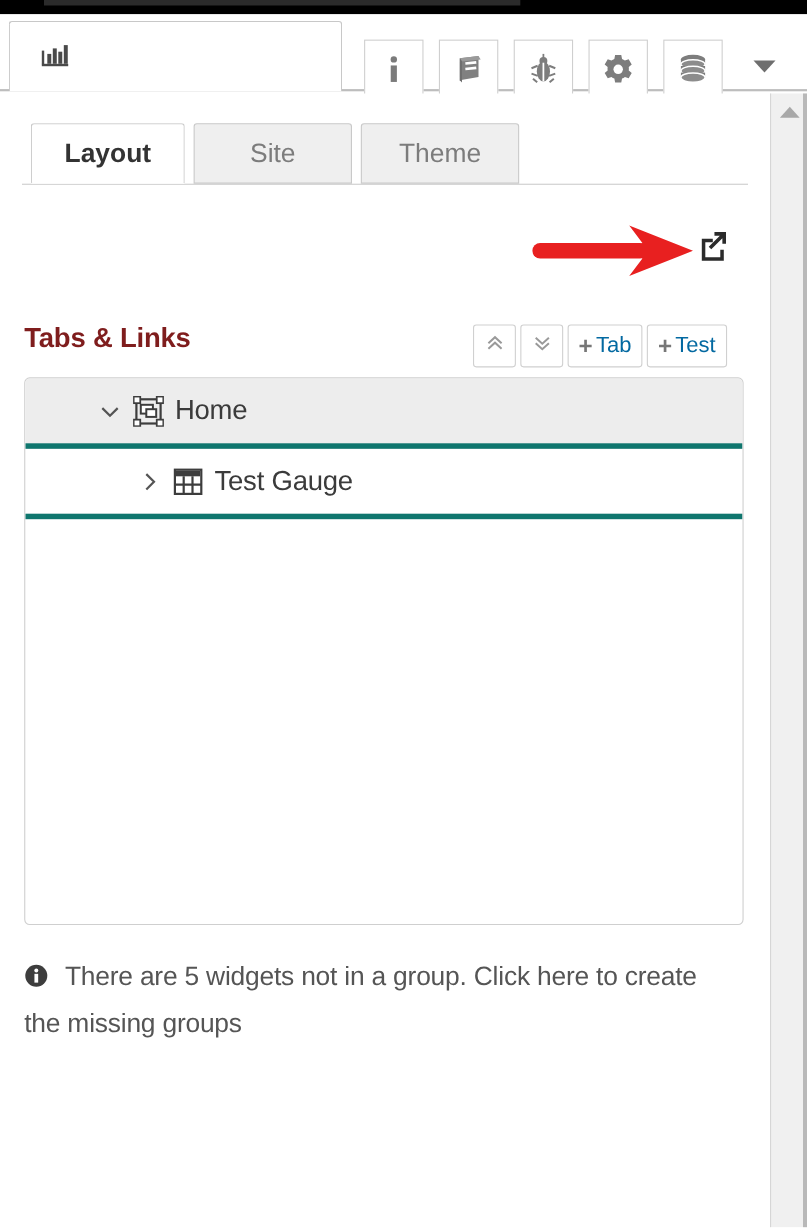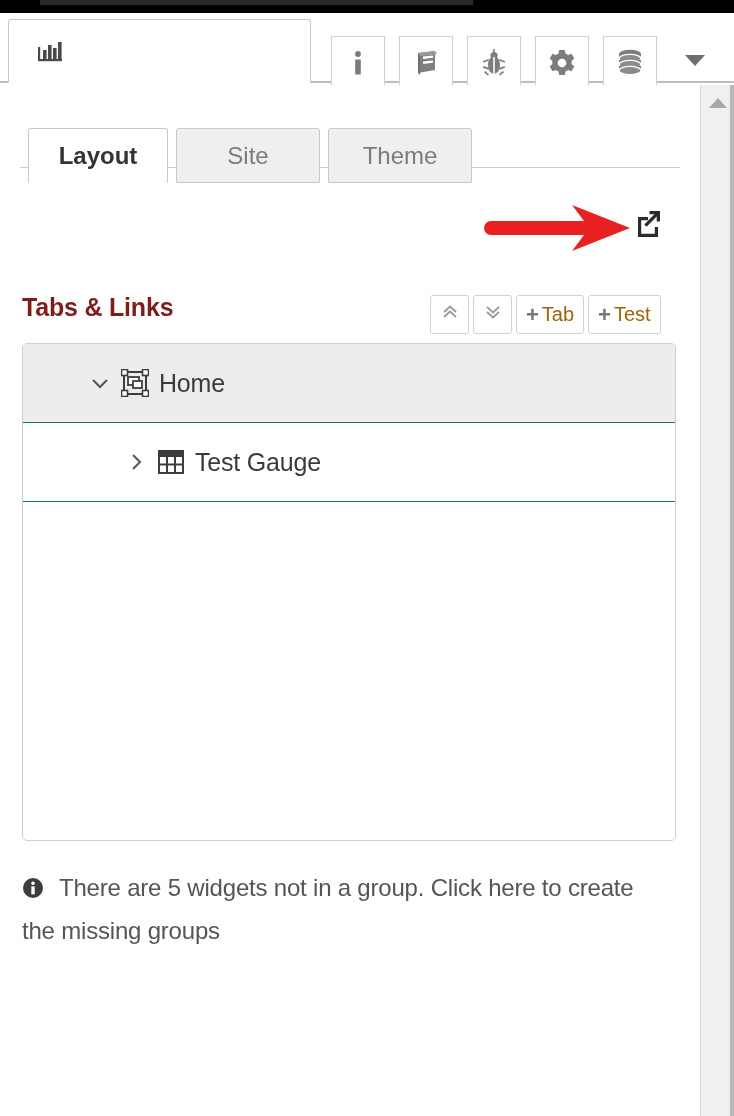--- a/index.html
+++ b/index.html
@@ -85,21 +85,21 @@
     position: absolute;
     left: 0; top: 85px;
     width: 700px; height: 1031px;
     background: #ffffff;
     overflow: hidden;
   }
 
   
   .subtabs {
     position: absolute; left: 0; top: 27px;
-    width: 700px; height: 58px; margin-top: 16px;
+    width: 700px; height: 58px;
   }
   .subtab {
     position: absolute; top: 0;
     height: 55px;
     display: flex; align-items: center; justify-content: center;
     border: 1px solid #c9c9c9;
     border-radius: 3px 3px 0 0;
     font-size: 24px;
     cursor: pointer;
   }
@@ -167,36 +167,36 @@
     font-size: 19px;
     cursor: pointer;
     margin-right: 4px;
     gap: 3px;
   }
   .sec-btn.icon-only { width: 39px; }
   .sec-btn.with-text { padding: 0 9px; }
   .sec-btn .plus {
     font-size: 22px; font-weight: bold; color: #777777; line-height: 1;
   }
-  .sec-btn .txt { color: #a16207; font-size: 20px; }
+  .sec-btn .txt { color: #0369a1; font-size: 20px; }
 
   
   .tree-panel {
     position: absolute;
     left: 22px; top: 258px;
     width: 654px; height: 498px;
     border: 1px solid #cfcfcf;
     border-radius: 5px;
     background: #ffffff;
     overflow: hidden;
   }
   .tree-row {
-    height: 79px;
+    height: 64px;
     display: flex; align-items: center;
-    border-bottom: 1px solid #0f766e;
+    border-bottom: 5px solid #0f766e;
     cursor: pointer;
   }
   .tree-row.selected { background: #ededed; }
   .tree-row.level-0 { padding-left: 62px; }
   .tree-row.level-1 { padding-left: 98px; }
   .tree-row .twisty {
     width: 30px; display: flex; align-items: center; justify-content: center;
     color: #555555;
   }
   .tree-row .node-icon {

